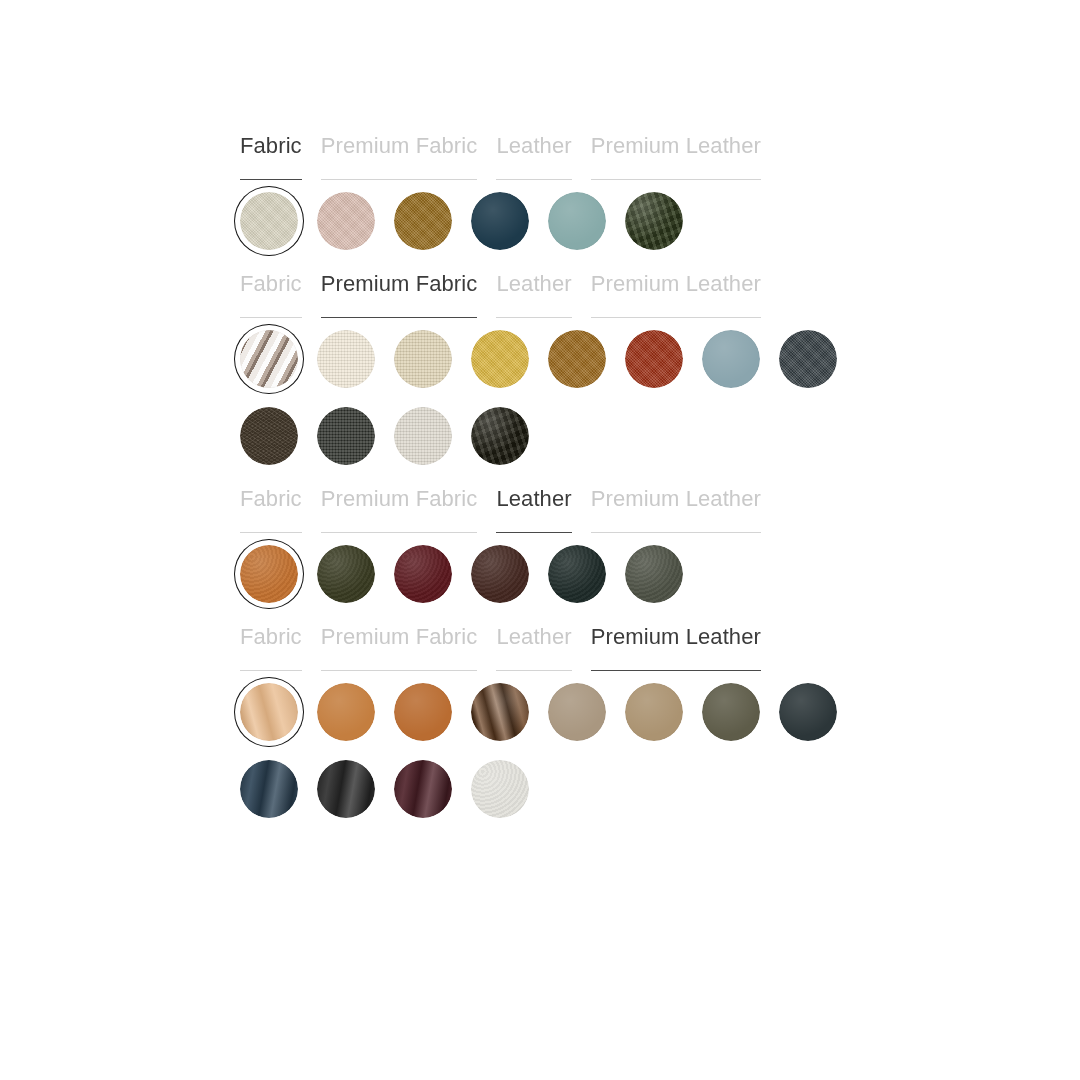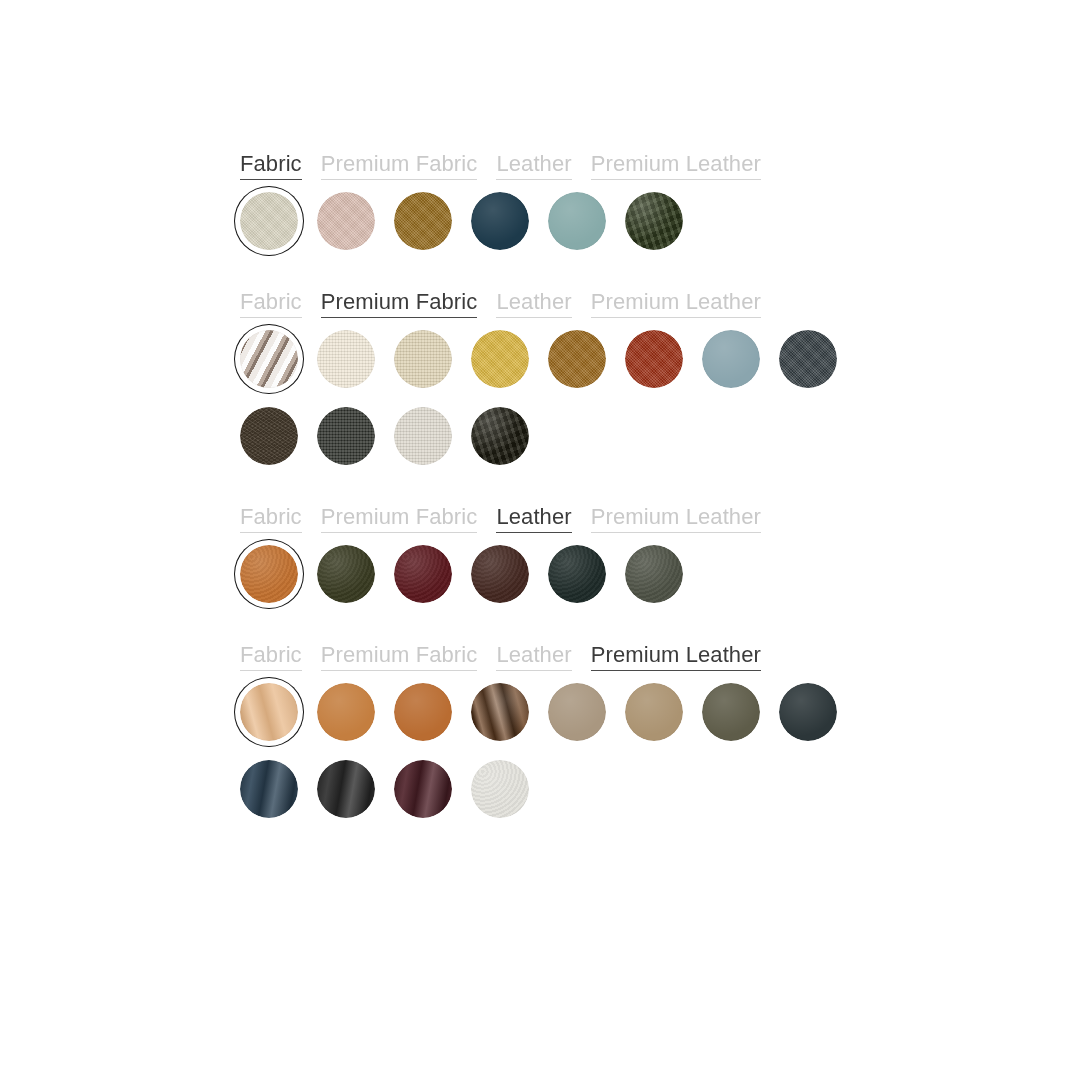--- a/index.html
+++ b/index.html
@@ -42,21 +42,21 @@
     margin-bottom: 12px;
     white-space: nowrap;
   }
   .tab {
     font-size: 22px;
     line-height: 26px;
     letter-spacing: 0.1px;
     color: #c9c9c9;
     text-decoration: none;
     border-bottom: 1px solid #d4d4d4;
-    padding-bottom: 2px;
+    padding-bottom: 20px;
     cursor: pointer;
     font-weight: 400;
   }
   .tab.is-active {
     color: #3b3b3b;
     border-bottom-color: #4a4a4a;
   }
 
   
   .swatch-row {

